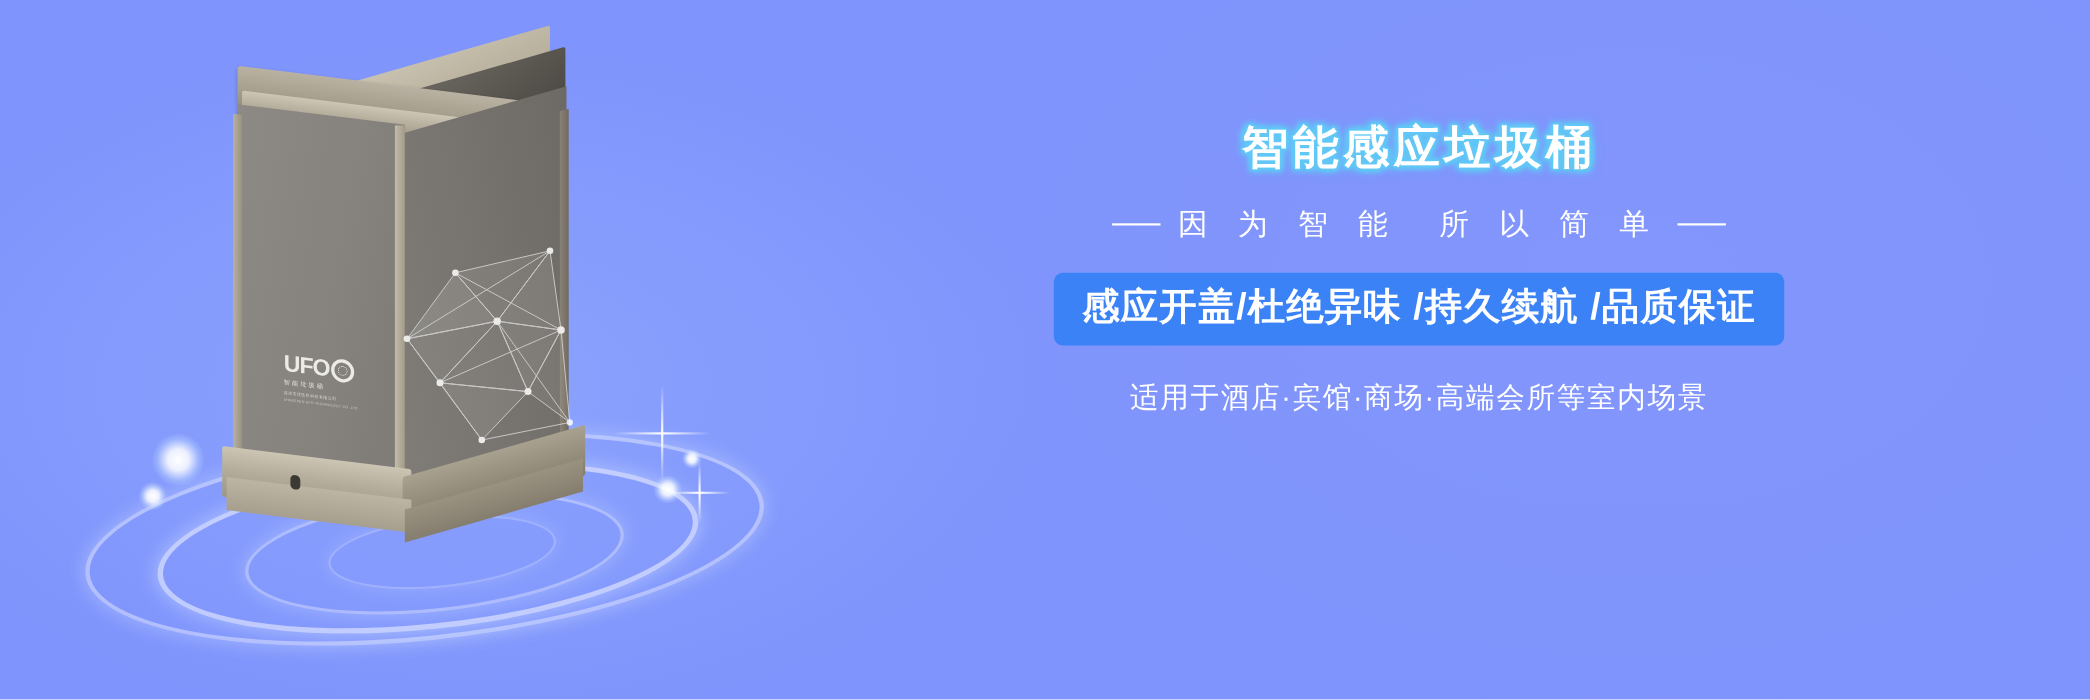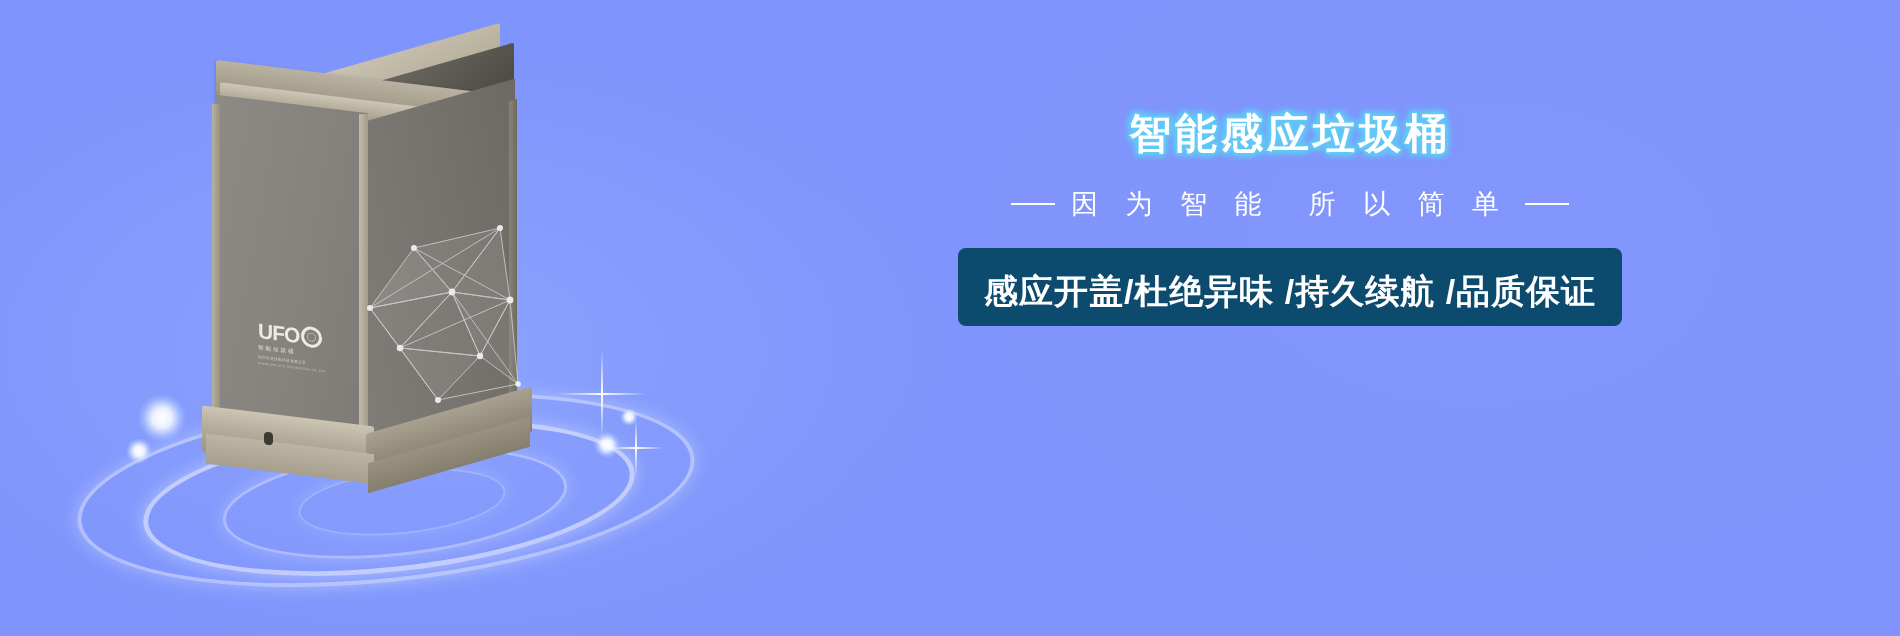--- a/index.html
+++ b/index.html
@@ -258,23 +258,23 @@
   .subline-text {
     font-size: 27px;
     letter-spacing: 10px;
     font-weight: 400;
     white-space: nowrap;
   }
 
   .feature-bar {
     margin: 26px auto 0;
     display: inline-block;
-    background: #0c4a6e;
+    background: #3b82f6;
     color: #ffffff;
-    padding: 22px 26px 13px;
+    padding: 10px 26px 13px;
     border-radius: 8px;
     font-size: 34px;
     font-weight: 700;
     letter-spacing: 1px;
     white-space: nowrap;
     line-height: 1.25;
   }
 
   .scenes {
     margin-top: 30px;
@@ -377,15 +377,16 @@
     <div class="subline">
       <span class="rule"></span>
       <span class="subline-text">因 为 智 能　所 以 简 单</span>
       <span class="rule"></span>
     </div>
 
     <div>
       <div class="feature-bar">感应开盖/杜绝异味 /持久续航 /品质保证</div>
     </div>
 
+    <div class="scenes">适用于酒店·宾馆·商场·高端会所等室内场景</div>
   </div>
 
 </div>
 
 </body></html>

